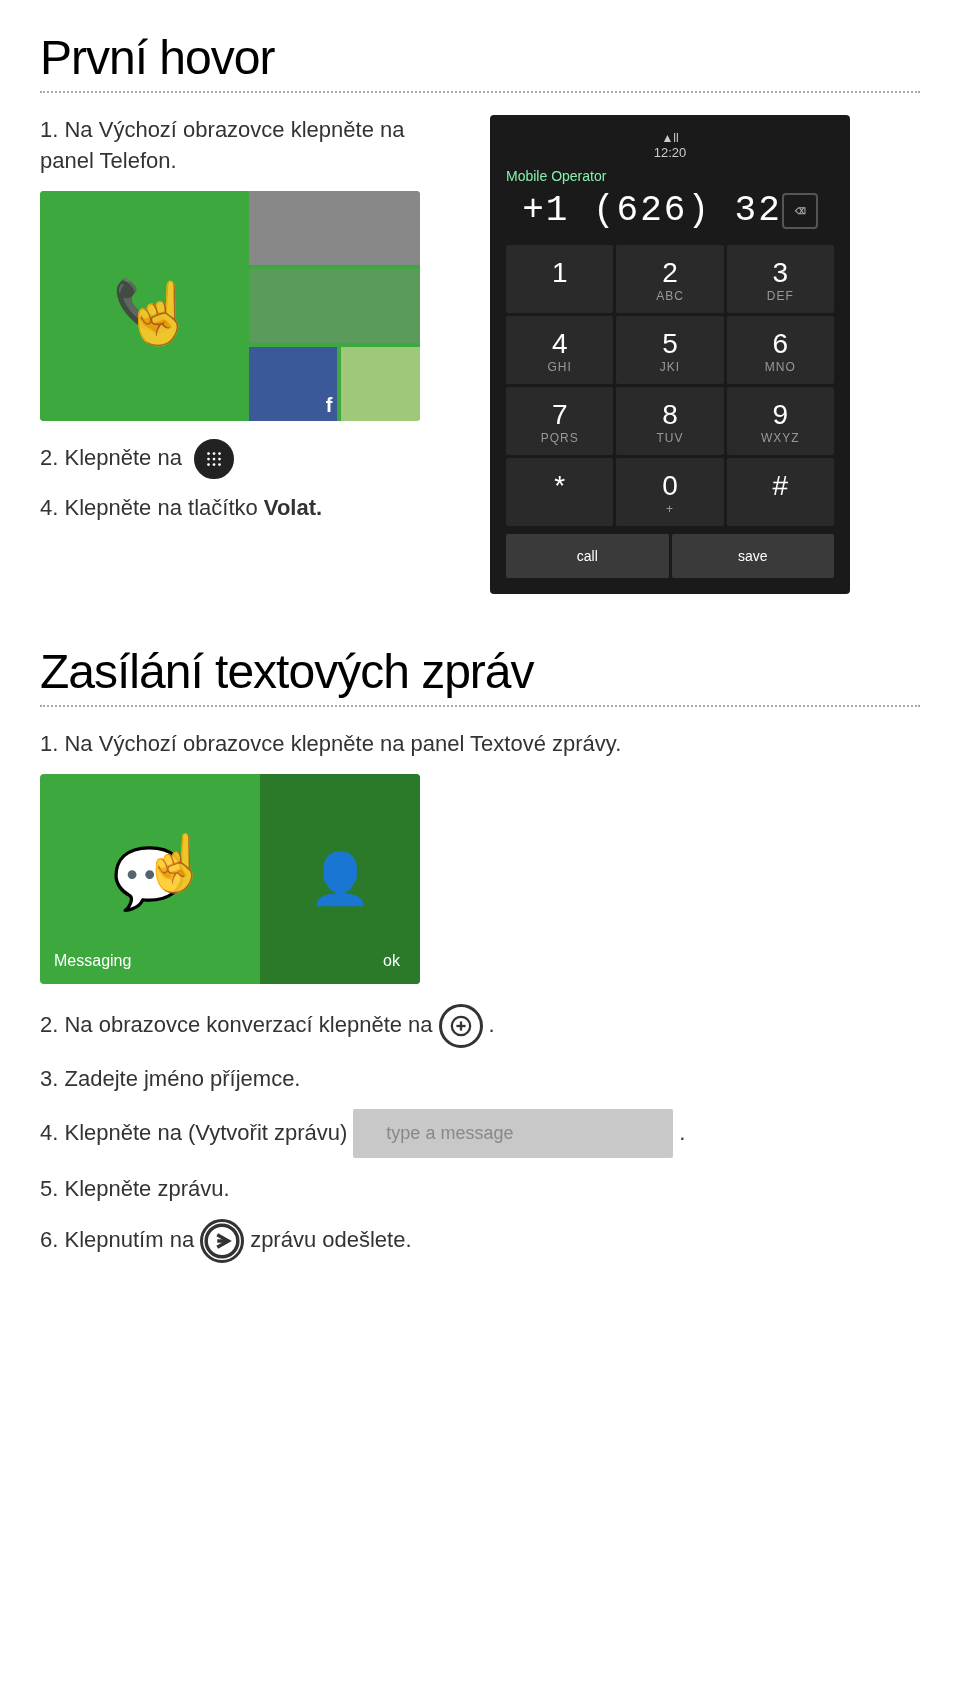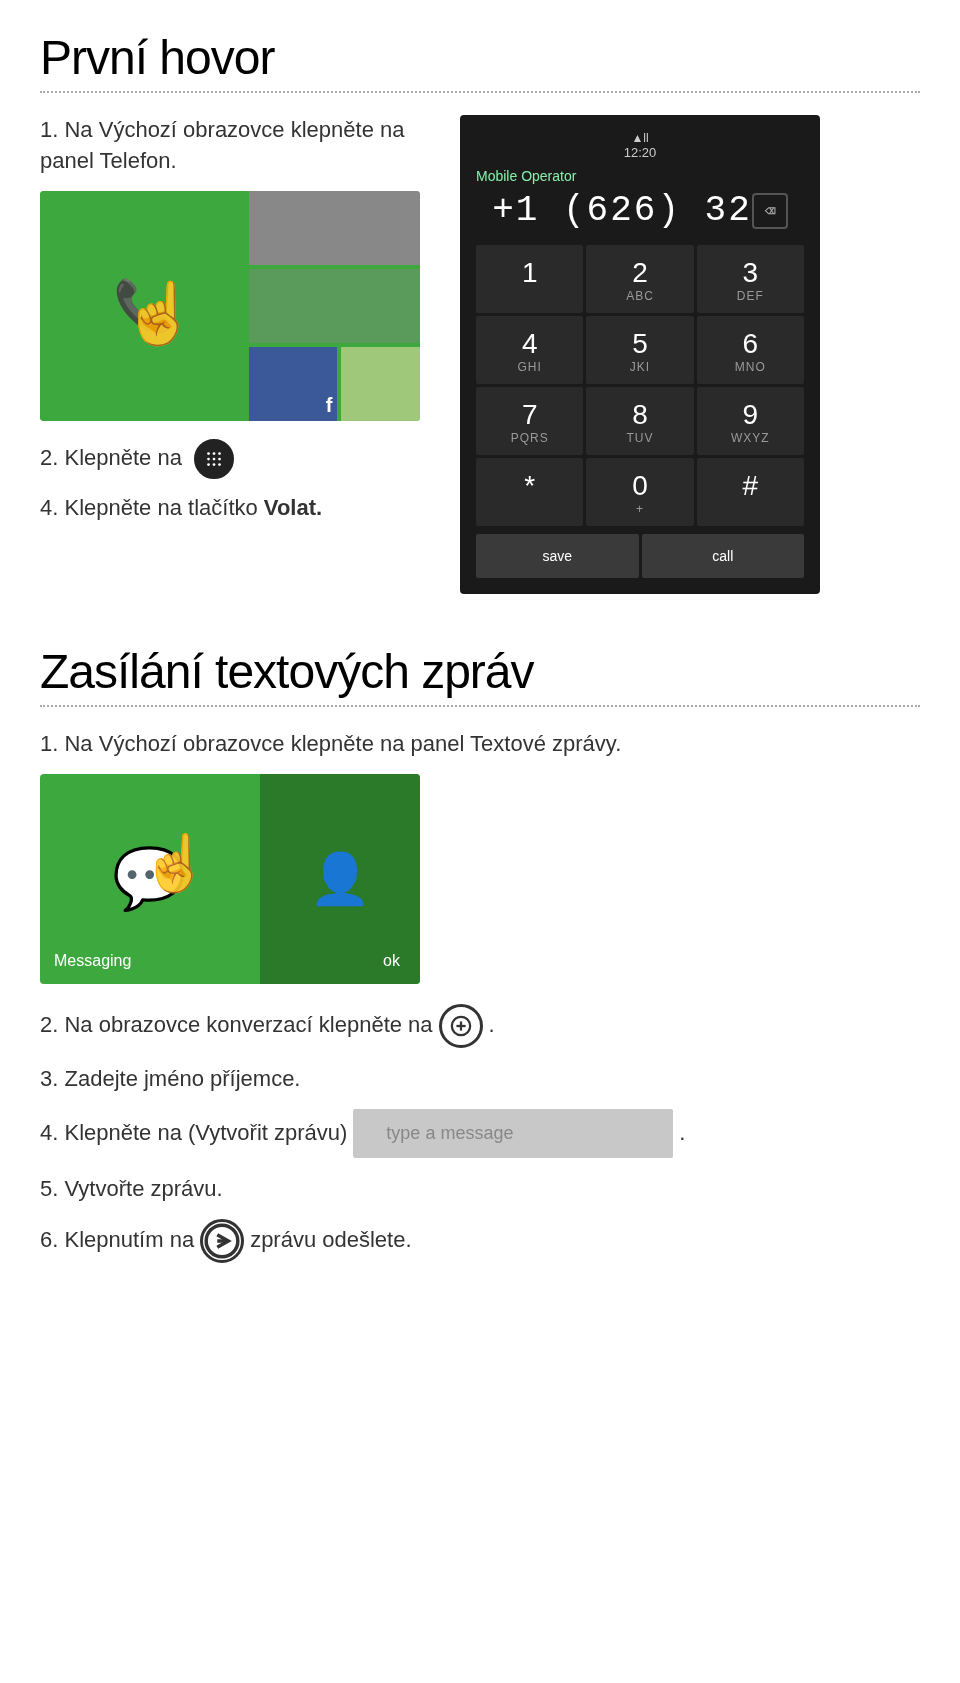--- a/index.html
+++ b/index.html
@@ -22,20 +22,21 @@
     }
     .section-divider {
       border: none;
       border-top: 2px dotted #aaa;
       margin-bottom: 22px;
     }
 
     
     .first-section {
       display: flex;
+      gap: 30px;
       margin-bottom: 50px;
     }
     .left-col {
       width: 420px;
       flex-shrink: 0;
     }
     .right-col {
       flex: 1;
     }
 
@@ -436,22 +437,22 @@
         <div class="dial-key">
             <span class="num">0</span>
             <span class="letters">+</span>
           </div>
         <div class="dial-key">
             <span class="num">#</span>
             <span class="letters"></span>
           </div>
       </div>
       <div class="dialpad-actions">
+        <div class="dial-action-btn">call</div>
         <div class="dial-action-btn">save</div>
-        <div class="dial-action-btn">call</div>
       </div>
     </div>
   </div>
 </div>
 
 <div class="second-section">
   <h2 class="section-title">Zasílání textových zpráv</h2>
   <hr class="section-divider">
 
   <p class="step-text">
@@ -494,21 +495,21 @@
 
   <p class="step-text step-row">
     <span>4.</span>&nbsp;
     <span>Klepněte na (Vytvořit zprávu)</span>
     
     <span class="msg-input-box">type a message</span>.
   </p>
 
   <p class="step-text">
     <span>5.</span>
-    <span>Vytvořte zprávu.</span>
+    <span>Klepněte zprávu.</span>
   </p>
 
   <p class="step-text step-row">
     <span>6.</span>&nbsp;
     <span>Klepnutím na</span>
     
     <span class="send-icon-wrap">
       <svg viewBox="0 0 24 24" fill="none" stroke="#333" stroke-width="2.2">
         <circle cx="12" cy="12" r="10"></circle>
         <polyline points="9,8 16,12 9,16"></polyline>

